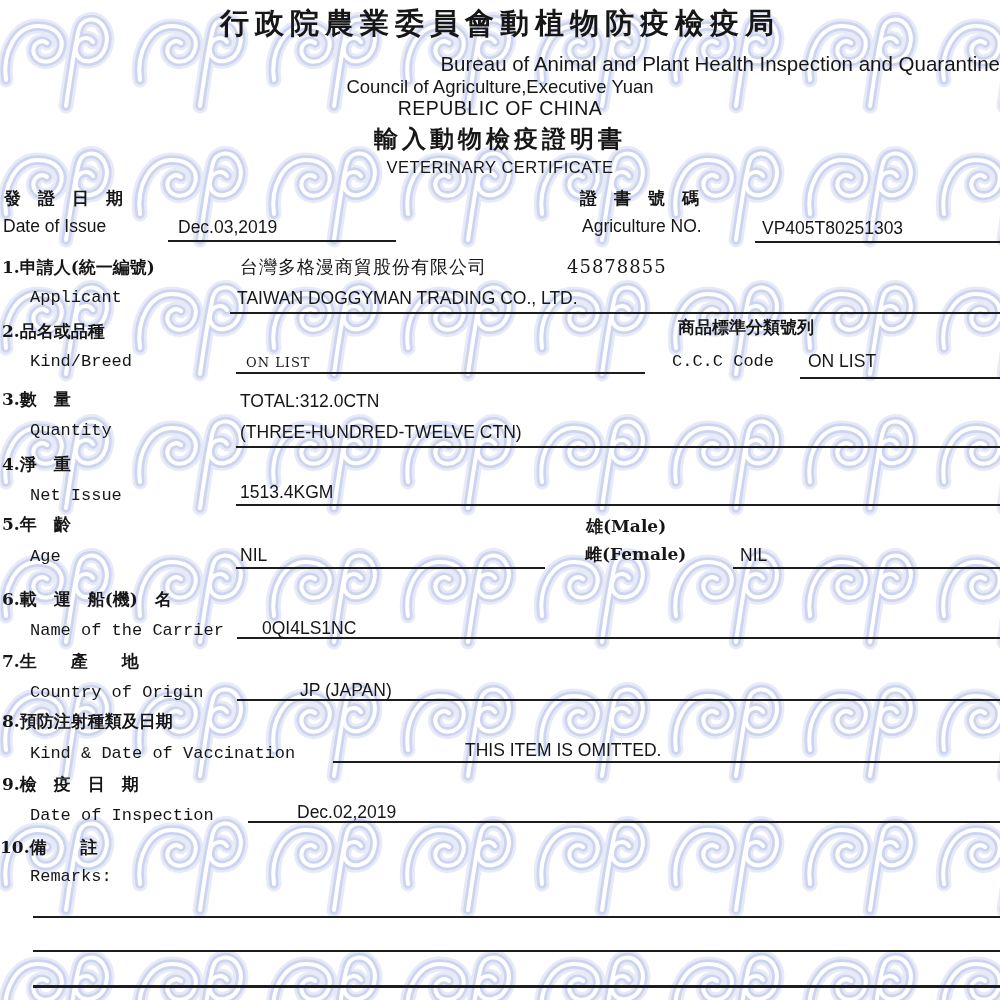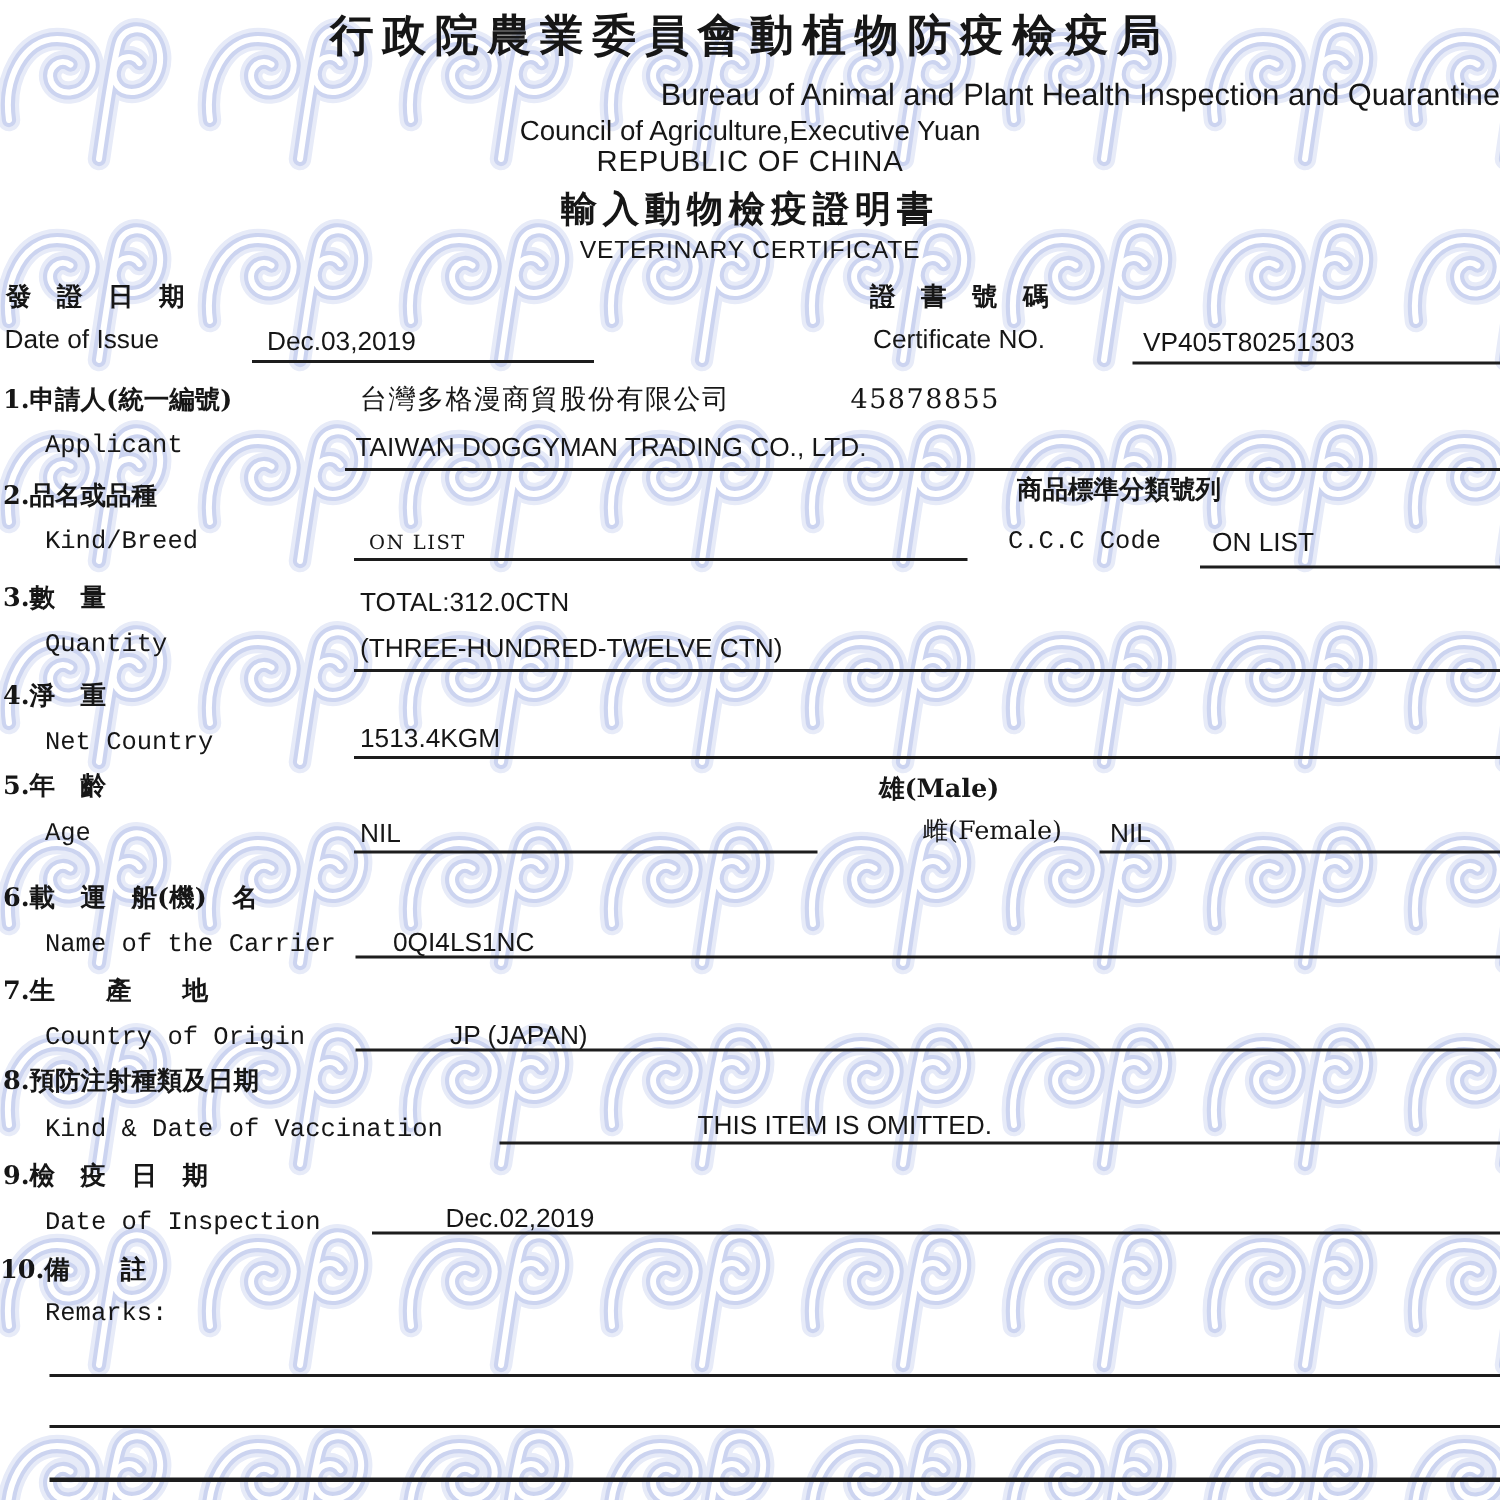--- a/index.html
+++ b/index.html
@@ -113,21 +113,21 @@
     <div class="ctr h-en2" style="top:77px">Council of Agriculture,Executive Yuan</div>
     <div class="ctr h-en3" style="top:98px">REPUBLIC OF CHINA</div>
     <div class="ctr h-zh2" style="top:126px">輸入動物檢疫證明書</div>
     <div class="ctr h-en4" style="top:158px">VETERINARY CERTIFICATE</div>
 
     <div class="abs zh" style="left:4px;top:189px">發　證　日　期</div>
     <div class="abs zh" style="left:580px;top:189px">證　書　號　碼</div>
     <div class="abs sans" style="left:3px;top:216px">Date of Issue</div>
     <div class="abs sans" style="left:178px;top:217px">Dec.03,2019</div>
     <div class="rule" style="left:168px;top:240px;width:228px"></div>
-    <div class="abs sans" style="left:582px;top:216px">Certificate NO.</div>
+    <div class="abs sans" style="left:582px;top:216px">Agriculture NO.</div>
     <div class="abs sans" style="left:762px;top:218px">VP405T80251303</div>
     <div class="rule" style="left:755px;top:241px;width:245px"></div>
 
     <div class="abs zh" style="left:2px;top:258px">1.申請人(統一編號)</div>
     <div class="abs zhreg" style="left:240px;top:257px">台灣多格漫商貿股份有限公司</div>
     <div class="abs zhreg" style="left:567px;top:257px">45878855</div>
     <div class="abs mono" style="left:30px;top:288px">Applicant</div>
     <div class="abs sans" style="left:237px;top:288px">TAIWAN DOGGYMAN TRADING CO., LTD.</div>
     <div class="rule" style="left:230px;top:312px;width:770px"></div>
 
@@ -140,30 +140,30 @@
     <div class="abs sans" style="left:808px;top:351px">ON LIST</div>
     <div class="rule" style="left:800px;top:377px;width:200px"></div>
 
     <div class="abs zh" style="left:2px;top:390px">3.數　量</div>
     <div class="abs sans" style="left:240px;top:391px">TOTAL:312.0CTN</div>
     <div class="abs mono" style="left:30px;top:421px">Quantity</div>
     <div class="abs sans" style="left:240px;top:422px">(THREE-HUNDRED-TWELVE CTN)</div>
     <div class="rule" style="left:236px;top:446px;width:764px"></div>
 
     <div class="abs zh" style="left:2px;top:455px">4.淨　重</div>
-    <div class="abs mono" style="left:30px;top:486px">Net Country</div>
+    <div class="abs mono" style="left:30px;top:486px">Net Issue</div>
     <div class="abs sans" style="left:240px;top:482px">1513.4KGM</div>
     <div class="rule" style="left:236px;top:504px;width:764px"></div>
 
     <div class="abs zh" style="left:2px;top:515px">5.年　齡</div>
     <div class="abs zh" style="left:586px;top:517px;font-weight:600">雄(Male)</div>
     <div class="abs mono" style="left:30px;top:547px">Age</div>
     <div class="abs sans" style="left:240px;top:545px">NIL</div>
     <div class="rule" style="left:236px;top:567px;width:309px"></div>
-    <div class="abs zh" style="left:615px;top:545px;font-weight:400">雌(Female)</div>
+    <div class="abs zh" style="left:585px;top:545px;font-weight:700">雌(Female)</div>
     <div class="abs sans" style="left:740px;top:545px">NIL</div>
     <div class="rule" style="left:733px;top:567px;width:267px"></div>
 
     <div class="abs zh" style="left:2px;top:590px">6.載　運　船(機)　名</div>
     <div class="abs mono" style="left:30px;top:621px">Name of the Carrier</div>
     <div class="abs sans" style="left:262px;top:618px">0QI4LS1NC</div>
     <div class="rule" style="left:237px;top:637px;width:763px"></div>
 
     <div class="abs zh" style="left:2px;top:652px">7.生　　產　　地</div>
     <div class="abs mono" style="left:30px;top:683px">Country of Origin</div>

